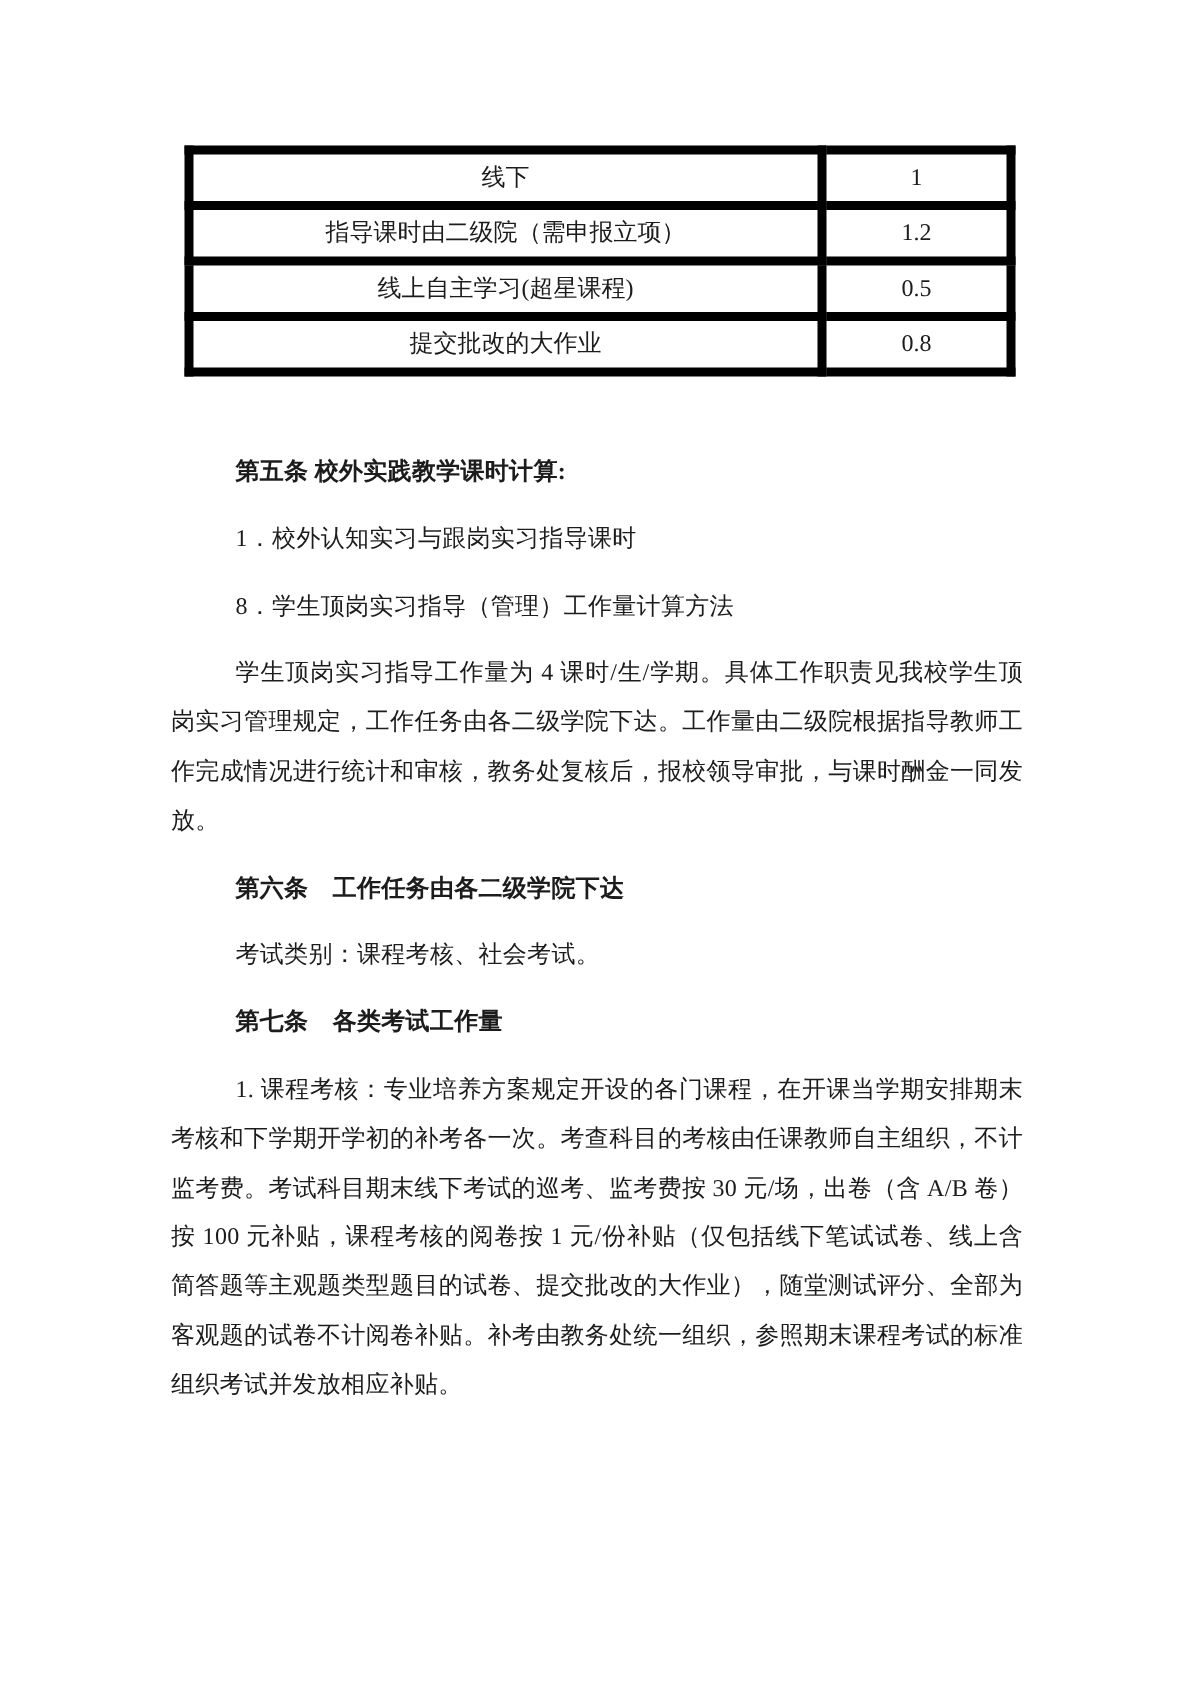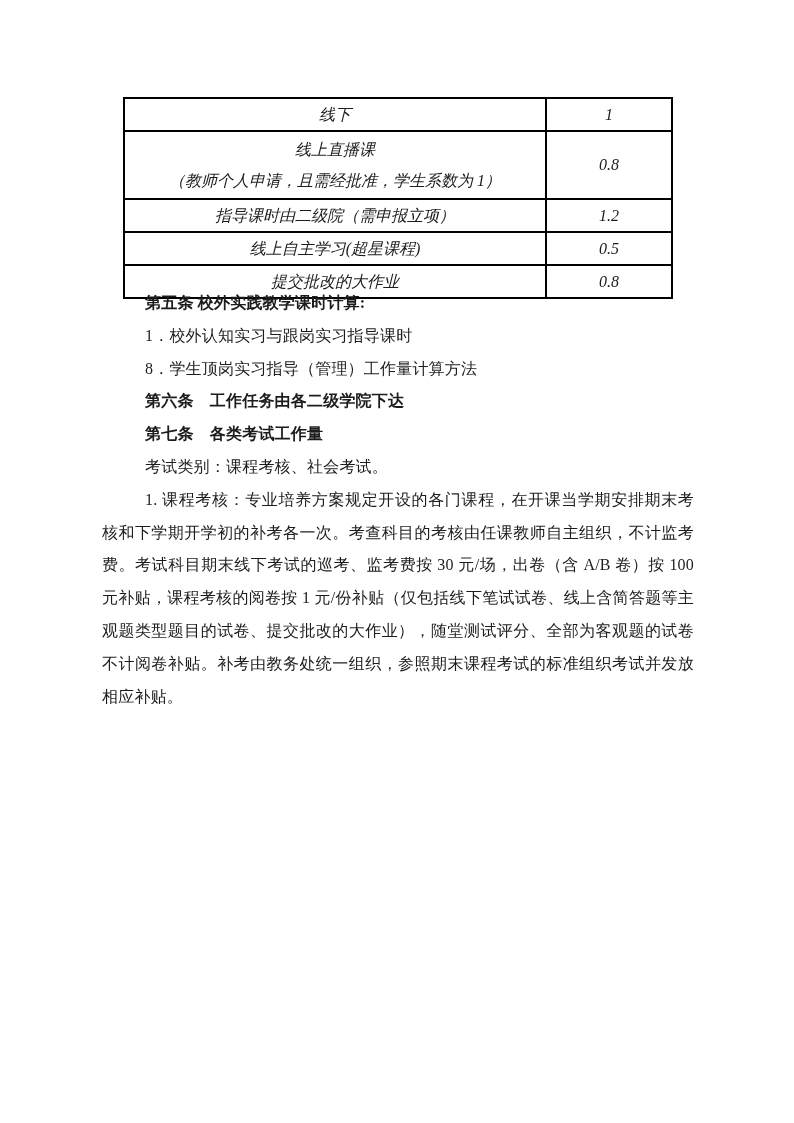--- a/index.html
+++ b/index.html
@@ -23,45 +23,44 @@
     left: 123px; top: 97px;
     width: 548px;
     border-collapse: collapse;
     table-layout: fixed;
     font-size: 16px;
     color: #1c1c1c;
   }
   table.coef col.c1 { width: 422px; }
   table.coef col.c2 { width: 126px; }
   table.coef td {
-    border: 2px solid #000000;
+    border: 6px solid #000000;
     text-align: center;
     vertical-align: middle;
     padding: 0;
     line-height: 1.6;
-    font-style: italic;
   }
   tr.r0 td { height: 27px; }
   tr.r1 td { height: 66px; }
   tr.r2 td { height: 30px; }
   tr.r3 td { height: 28px; margin-top: 32px; }
   tr.r4 td { height: 30px; }
   .cell-line { display: block; line-height: 31px; }
 
   
   .text-block {
     position: absolute;
     left: 102px; top: 287px;
     width: 592px;
     font-size: 16px;
     line-height: 32.8px;
     text-align: justify;
   }
   .para {
-    margin: 0;
+    margin: 12px;
     text-indent: 43px;
     letter-spacing: 0.2px;
   }
   .para.heading { font-weight: bold; }
 </style>
 </head>
 <body>
 
 <div class="page">
 
@@ -69,27 +68,20 @@
     <colgroup>
         <col class="c1">
         <col class="c2">
       </colgroup>
     <tbody>
       <tr class="r0">
         <td>
           <span class="cell-line">线下</span>
         </td>
         <td>1</td>
-      </tr>
-      <tr class="r1">
-        <td>
-          <span class="cell-line">线上直播课</span>
-          <span class="cell-line">（教师个人申请，且需经批准，学生系数为 1）</span>
-        </td>
-        <td>0.8</td>
       </tr>
       <tr class="r2">
         <td>
           <span class="cell-line">指导课时由二级院（需申报立项）</span>
         </td>
         <td>1.2</td>
       </tr>
       <tr class="r3">
         <td>
           <span class="cell-line">线上自主学习(超星课程)</span>
@@ -102,19 +94,20 @@
         </td>
         <td>0.8</td>
       </tr>
     </tbody>
   </table>
 
   <div class="text-block">
     <p class="para heading">第五条 校外实践教学课时计算:</p>
     <p class="para">1．校外认知实习与跟岗实习指导课时</p>
     <p class="para">8．学生顶岗实习指导（管理）工作量计算方法</p>
+    <p class="para">学生顶岗实习指导工作量为 4 课时/生/学期。具体工作职责见我校学生顶岗实习管理规定，工作任务由各二级学院下达。工作量由二级院根据指导教师工作完成情况进行统计和审核，教务处复核后，报校领导审批，与课时酬金一同发放。</p>
     <p class="para heading">第六条　工作任务由各二级学院下达</p>
+    <p class="para">考试类别：课程考核、社会考试。</p>
     <p class="para heading">第七条　各类考试工作量</p>
-    <p class="para">考试类别：课程考核、社会考试。</p>
     <p class="para">1. 课程考核：专业培养方案规定开设的各门课程，在开课当学期安排期末考核和下学期开学初的补考各一次。考查科目的考核由任课教师自主组织，不计监考费。考试科目期末线下考试的巡考、监考费按 30 元/场，出卷（含 A/B 卷）按 100 元补贴，课程考核的阅卷按 1 元/份补贴（仅包括线下笔试试卷、线上含简答题等主观题类型题目的试卷、提交批改的大作业），随堂测试评分、全部为客观题的试卷不计阅卷补贴。补考由教务处统一组织，参照期末课程考试的标准组织考试并发放相应补贴。</p>
   </div>
 
 </div>
 
 </body></html>

